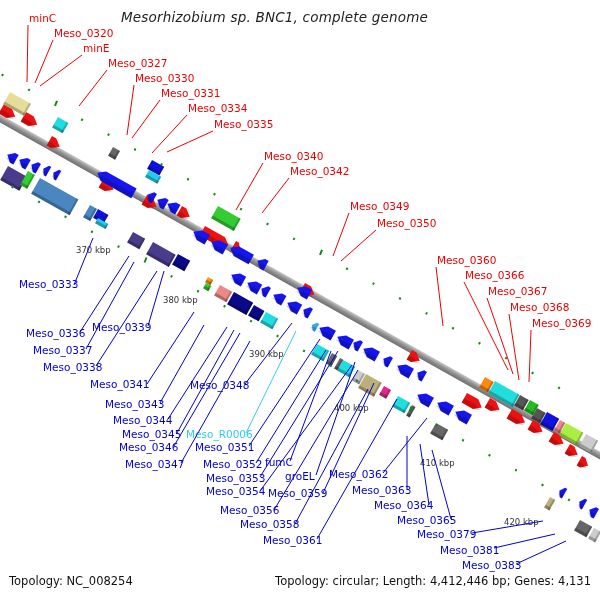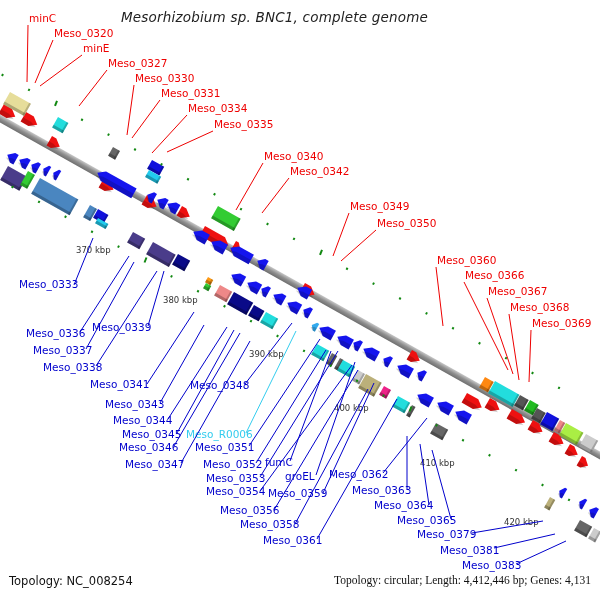--- a/index.html
+++ b/index.html
@@ -4,21 +4,21 @@
 <style>
   html, body { margin: 0; padding: 0; background: #ffffff; }
   body { width: 600px; height: 600px; position: relative; overflow: hidden;
          font-family: "DejaVu Sans", sans-serif; }
   #title { position: absolute; left: 0; top: 9px; width: 549px; text-align: center;
            font-size: 13.5px; font-style: italic; color: #222; letter-spacing: 0.2px; }
   #map { position: absolute; left: 0; top: 0; width: 600px; height: 600px; }
   .lbl { font-family: "DejaVu Sans", sans-serif; font-size: 10.5px; }
   .tick-lbl { font-family: "DejaVu Sans", sans-serif; font-size: 8.5px; fill: #333; }
   #footer-left { position: absolute; left: 9px; top: 574px; font-size: 11.5px; color: #111; }
-  #footer-right { position: absolute; right: 9px; top: 574px; font-size: 11.5px; color: #111; font-family: Liberation Serif, serif; }
+  #footer-right { position: absolute; right: 9px; top: 574px; font-size: 11.5px; color: #111; }
 </style>
 </head>
 <body>
 
 <div id="title">Mesorhizobium sp. BNC1, complete genome</div>
 
 <svg id="map" xmlns="http://www.w3.org/2000/svg" viewBox="0 0 600 600">
   <defs>
     <linearGradient id="bb" x1="0" y1="0" x2="0" y2="1">
       <stop offset="0" stop-color="#c8c8c8"></stop>

